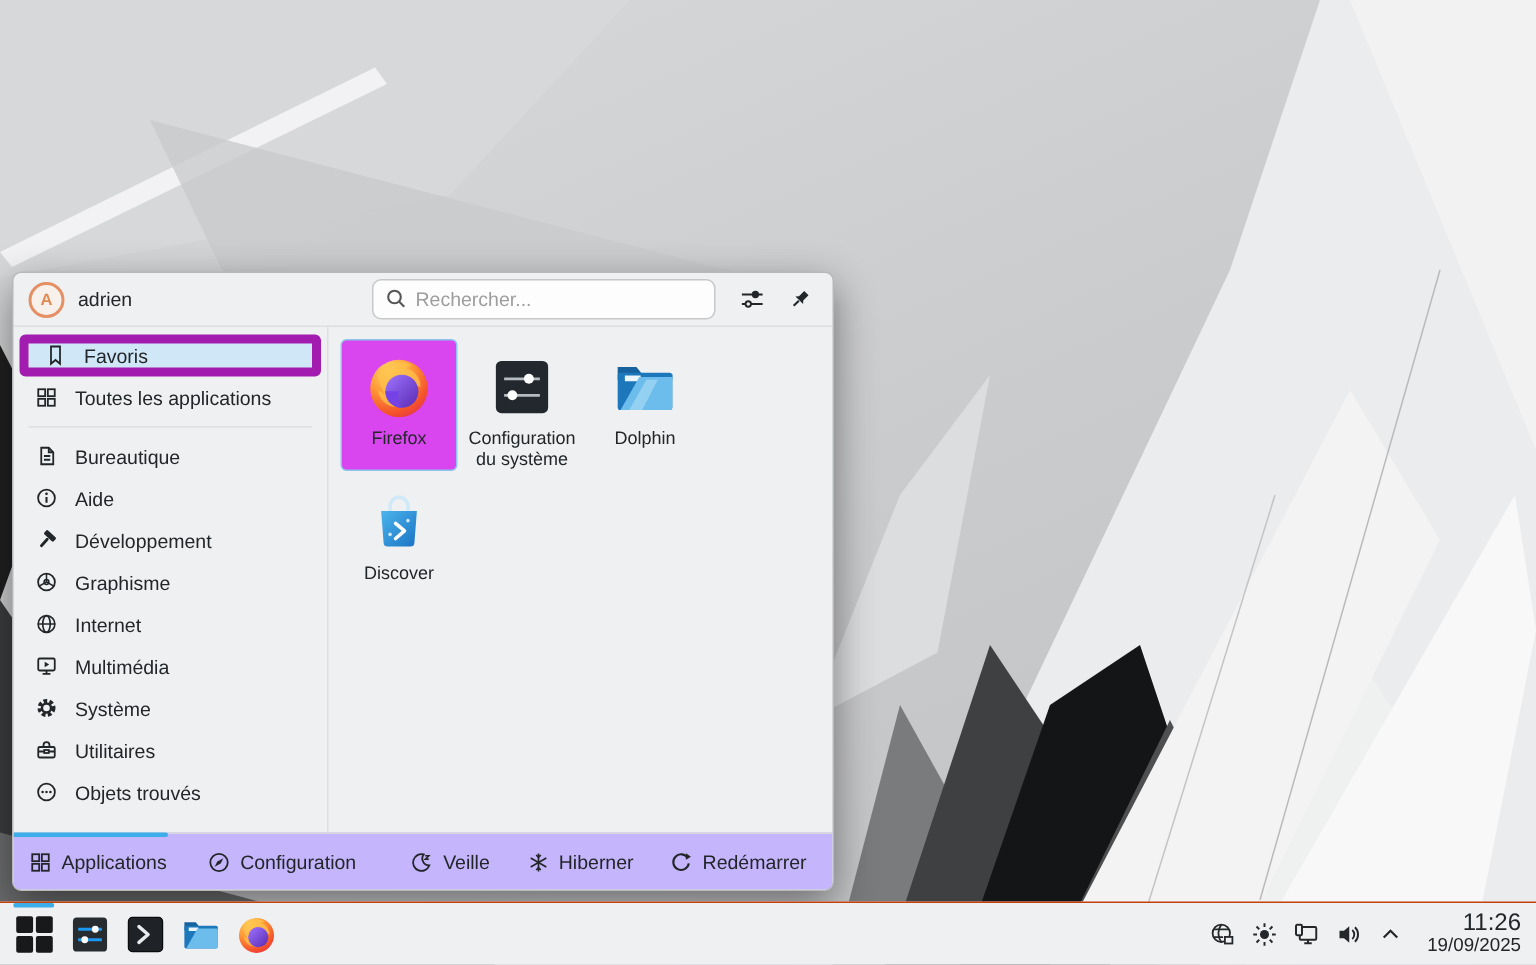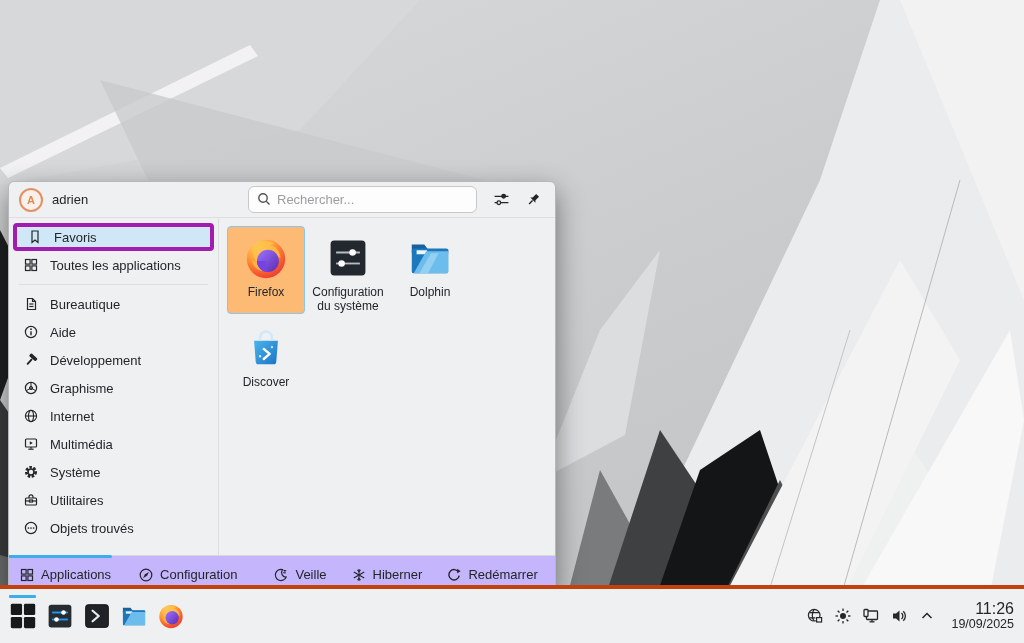--- a/index.html
+++ b/index.html
@@ -24,41 +24,41 @@
   .search-input { width:100%; height:27px; border:1px solid #c6c8c9; border-radius:6px; background:#fdfdfd;
                   padding:0 8px 0 28px; font-size:13px; color:#232629; font-family:inherit; }
   .search-input::placeholder { color:#9b9d9f; }
   .search-icon { position:absolute; left:8px; top:5px; }
   .hdr-btn { width:24px; height:24px; display:flex; align-items:center; justify-content:center; margin-left:8px; border-radius:3px; }
   .hdr-btn:first-of-type { margin-left:12px; }
 
   .menu-body { flex:1; display:flex; min-height:0; }
   .sidebar { width:210px; flex:0 0 210px; border-right:1px solid #dcdedf; padding:5px 0 0 0; }
   .side-item { height:28px; display:flex; align-items:center; gap:11px; padding:0 10px; margin:0 4px; border-radius:4px; font-size:13px; }
-  .side-item.active { background:#cfe7f7; border:4px solid #a21caf; }
+  .side-item.active { background:#cfe7f7; border:6px solid #a21caf; }
   .side-sep { height:1px; background:#dcdedf; margin:5px 10px; }
   .side-icon { width:16px; height:16px; flex:0 0 16px; display:flex; }
 
   .content { flex:1; padding:7px 6px; display:flex; align-items:flex-start; flex-wrap:wrap; align-content:flex-start; }
   .tile { width:78px; height:88px; margin:1px 2px; border:1px solid transparent; border-radius:4px;
           display:flex; flex-direction:column; align-items:center; }
-  .tile.selected { background:#fdba74; border-color:#8cc4ec; }
+  .tile.selected { background:#d946ef; border-color:#8cc4ec; }
   .tile-icon { margin-top:7px; width:48px; height:48px; display:flex; align-items:center; justify-content:center; }
   .tile-label { margin-top:3px; font-size:12px; line-height:1.18; text-align:center; }
 
   .menu-footer { height:38px; flex:0 0 38px; border-top:1px solid #d7d8d9; display:flex; align-items:center; position:relative; padding:0 8px 0 10px; background:#c4b5fd; }
   .tab-underline { position:absolute; left:0; top:-1px; width:103px; height:3px; background:#3daee9; border-radius:0 2px 2px 0; }
   .ftr-item { display:flex; align-items:center; gap:6px; font-size:13px; white-space:nowrap; }
   .ftr-icon { width:16px; height:16px; display:flex; }
   .tab-apps { margin-right:27px; }
   .tab-places { margin-right:36px; }
   .act { margin-right:24px; }
 
   
-  .taskbar { position:absolute; left:0; right:0; bottom:0; height:58px; background:#eff0f1; border-top:4px solid #c2410c;
+  .taskbar { position:absolute; left:0; right:0; bottom:0; height:42px; background:#eff0f1; border-top:1px solid #c2410c;
              display:flex; align-items:center; padding:0 6px; }
   .tb-btn { width:34px; height:34px; display:flex; align-items:center; justify-content:center; border-radius:4px; margin-right:3px; position:relative; }
   .tb-indicator { position:absolute; top:-4px; left:3px; width:27px; height:3px; background:#3daee9; border-radius:1px; }
   .tray { margin-left:auto; display:flex; align-items:center; gap:4px; }
   .tray-btn { width:24px; height:24px; display:flex; align-items:center; justify-content:center; border-radius:3px; }
   .clock { margin-left:8px; margin-right:4px; text-align:right; line-height:1.1; }
   .clock-time { font-size:16px; }
   .clock-date { font-size:12.5px; }
 
   svg { display:block; }

